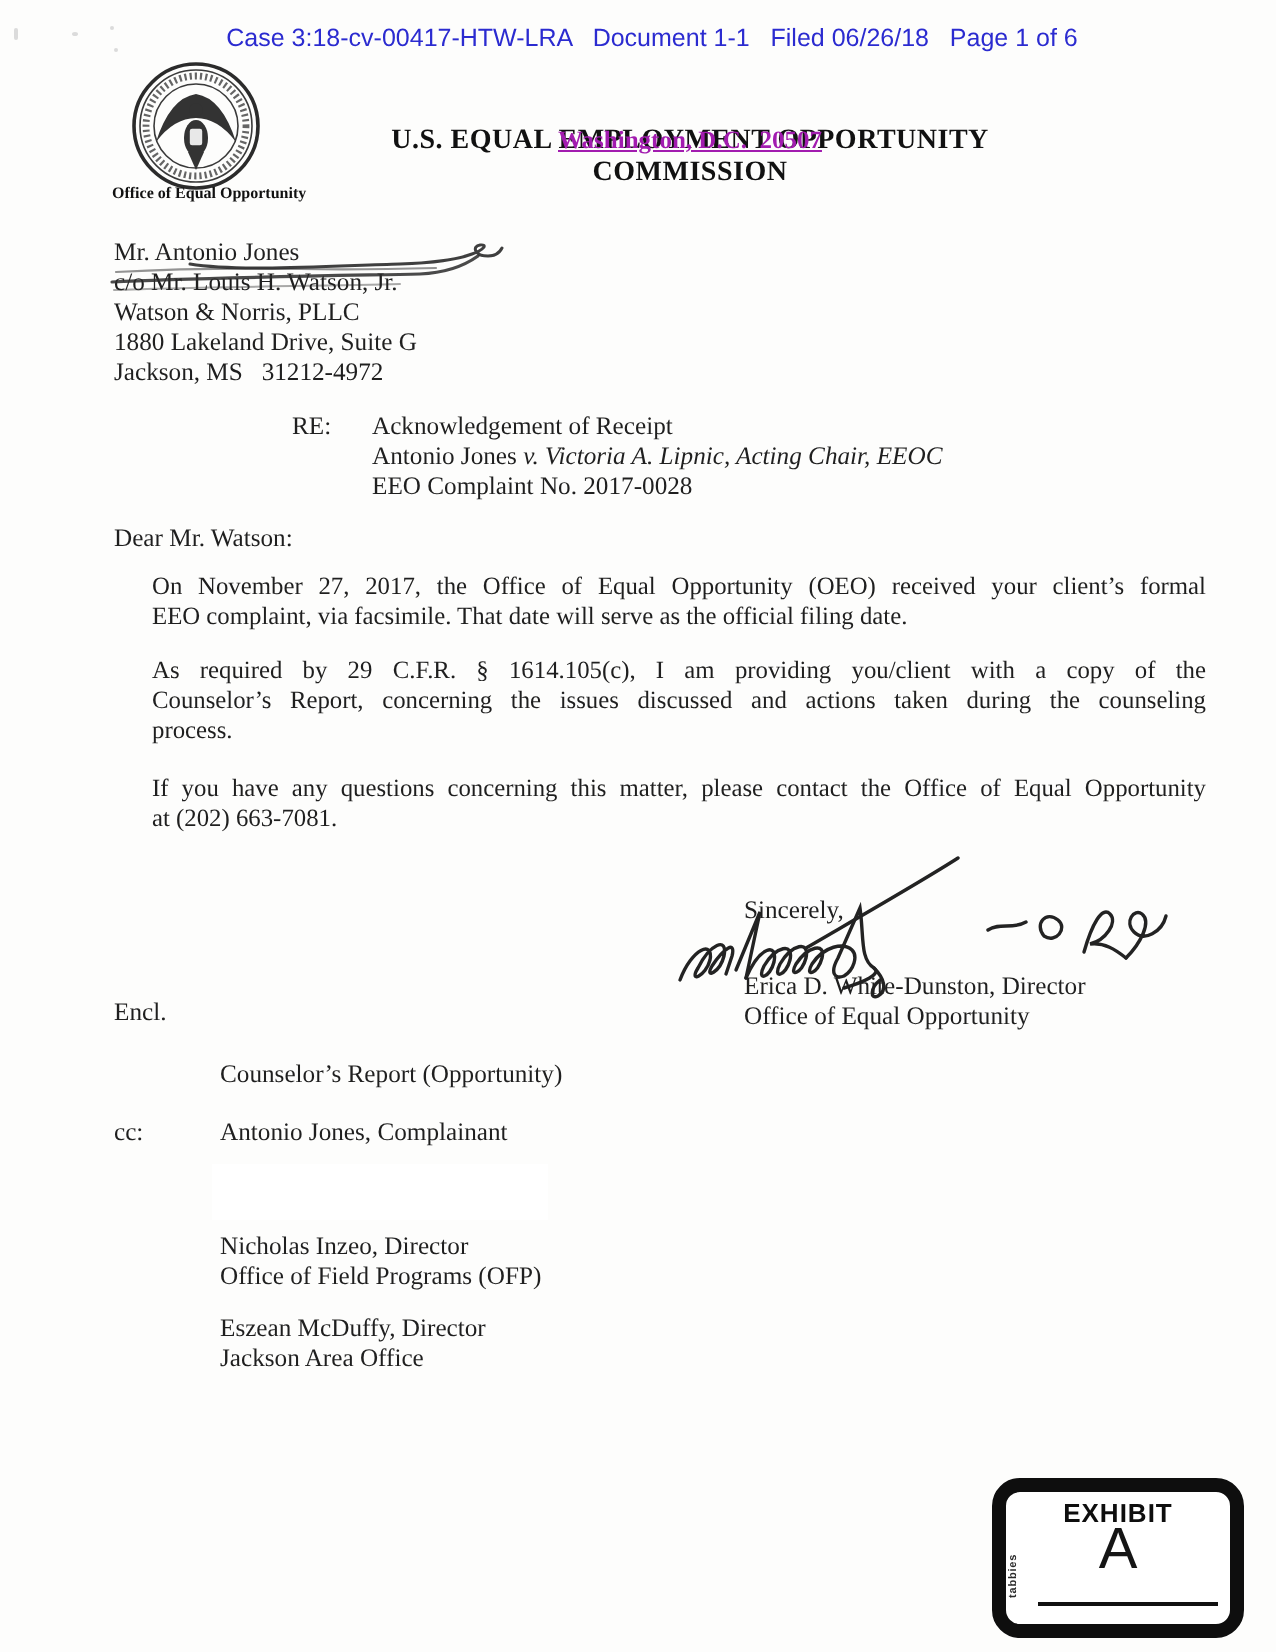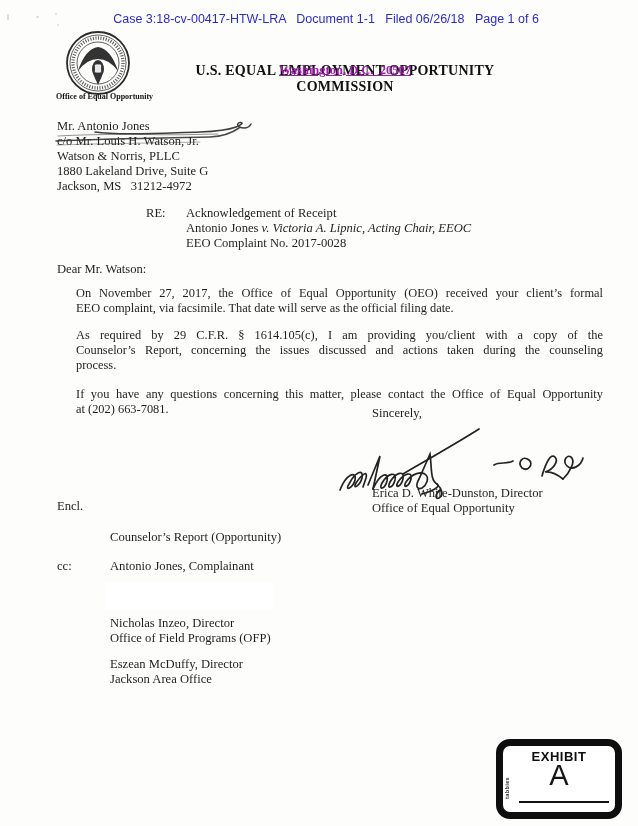--- a/index.html
+++ b/index.html
@@ -123,21 +123,21 @@
   <div class="abs pline" style="top:286px;">On November 27, 2017, the Office of Equal Opportunity (OEO) received your client’s formal</div>
   <div class="abs pline last" style="top:301px;">EEO complaint, via facsimile.  That date will serve as the official filing date.</div>
 
   <div class="abs pline" style="top:328px;">As required by 29 C.F.R. § 1614.105(c), I am providing you/client with a copy of the</div>
   <div class="abs pline" style="top:343px;">Counselor’s Report, concerning the issues discussed and actions taken during the counseling</div>
   <div class="abs pline last" style="top:358px;">process.</div>
 
   <div class="abs pline" style="top:387px;">If you have any questions concerning this matter, please contact the Office of Equal Opportunity</div>
   <div class="abs pline last" style="top:402px;">at (202) 663-7081.</div>
 
-  <div class="abs closing" style="left:372px;top:406px;">Sincerely,</div>
+  <div class="abs closing" style="left:372px;top:448px;">Sincerely,</div>
 
   <div class="abs" style="left:332px;top:428px;width:260px;height:72px;">
     <svg width="260" height="72" viewBox="0 0 260 72">
       <g fill="none" stroke="#232323" stroke-width="1.7" stroke-linecap="round">
         <path d="M147,1 C130,12 95,32 71,46"></path>
         <path d="M8,62 C14,46 25,42 23,52 C21,60 12,64 17,56 C23,44 32,40 30,50 C28,58 20,62 24,55 C30,46 36,42 34,50 L31,59"></path>
         <path d="M36,57 L48,28 L41,61"></path>
         <path d="M41,61 C48,45 57,43 55,53 C53,61 46,63 50,55 C56,45 65,43 63,52 C61,60 54,62 58,54 C64,44 73,42 71,51 C69,59 62,61 66,54 C72,45 81,43 79,51 C77,59 70,61 74,54 C80,45 90,43 94,47 C97,50 95,57 90,60 C85,62 83,58 87,51 L98,26 C100,40 98,52 105,56 C109,59 100,63 90,66"></path>
         <path d="M105,56 C110,61 112,67 107,70 C103,72 103,66 108,62"></path>
         <path d="M162,37 C168,33 174,37 181,33"></path>

